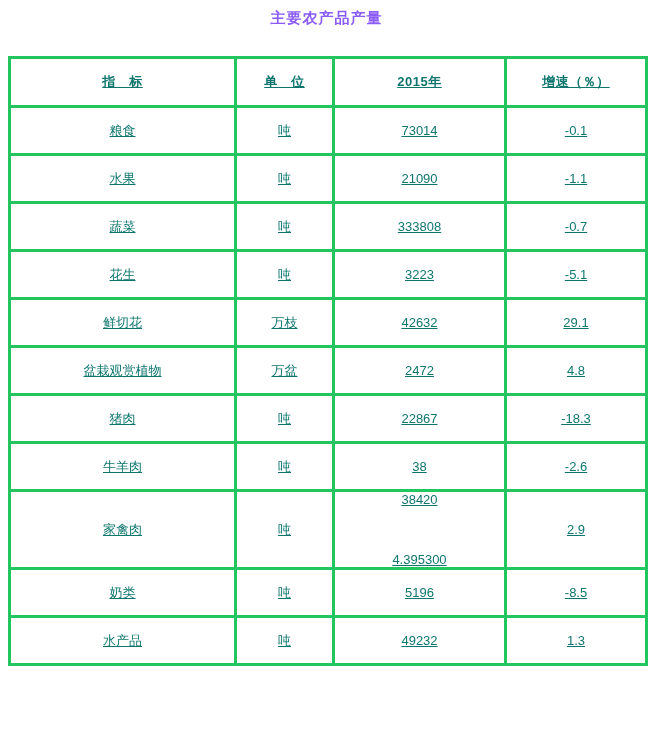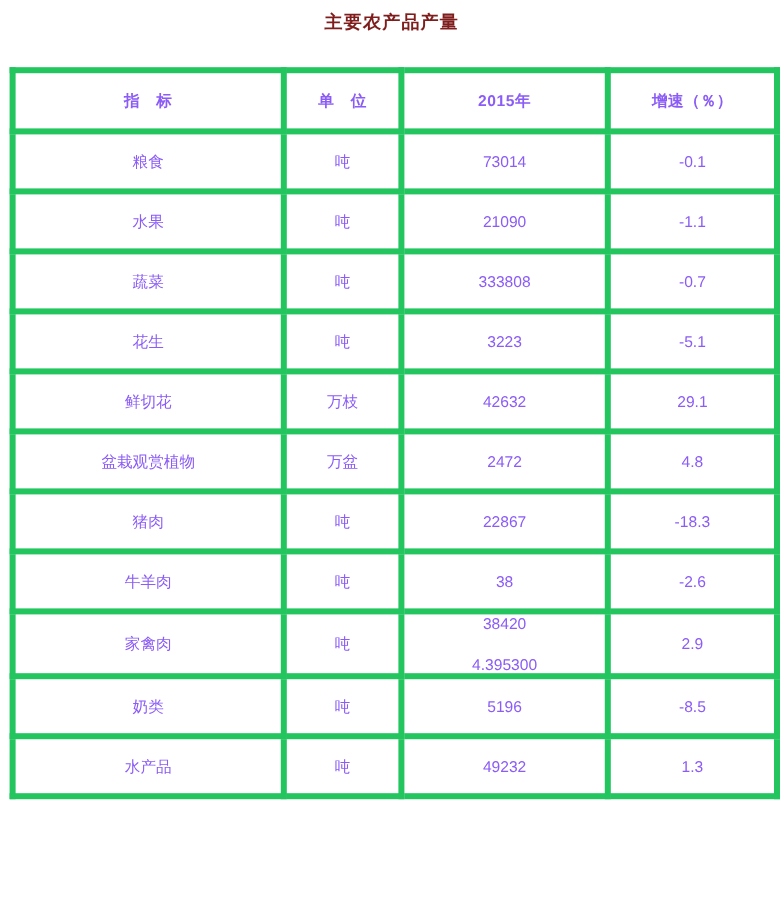--- a/index.html
+++ b/index.html
@@ -17,43 +17,44 @@
   .page {
     width: 653px;
     height: 748px;
     position: relative;
     box-sizing: border-box;
   }
   .doc-title {
     text-align: center;
     font-size: 15px;
     font-weight: bold;
-    color: #7f1d1d;
+    color: #8b5cf6;
     padding-top: 9px;
     padding-bottom: 0;
     letter-spacing: 1px;
   }
   .table-wrap {
     padding: 0 8px;
     margin-top: 28px;
   }
   table.data {
     border-collapse: collapse;
     width: 637px;
     table-layout: fixed;
   }
   table.data td, table.data th {
-    border: 5px solid #22c55e;
+    border: 3px solid #22c55e;
     text-align: center;
     vertical-align: middle;
     font-size: 13px;
     font-weight: normal;
-    color: #8b5cf6;
+    color: #0f766e;
     padding: 0;
     height: 45px;
+    text-decoration: underline;
   }
   table.data thead td {
     font-weight: bold;
     height: 46px;
     letter-spacing: 0.5px;
   }
   .col-0 { width: 226px; }
   .col-1 { width: 98px; }
   .col-2 { width: 172px; }
   .col-3 { width: 141px; }
@@ -63,21 +64,21 @@
   }
   .spaced2 {
     letter-spacing: 4px;
     padding-left: 4px;
   }
   .cell-stack {
     display: flex;
     flex-direction: column;
     justify-content: center;
     align-items: center;
-    gap: 18px;
+    gap: 44px;
     line-height: 1.2;
   }
   .tall-row td { height: 90px; }
 </style>
 </head>
 <body>
 
 <div class="page">
 
   <div class="doc-title">主要农产品产量</div>

